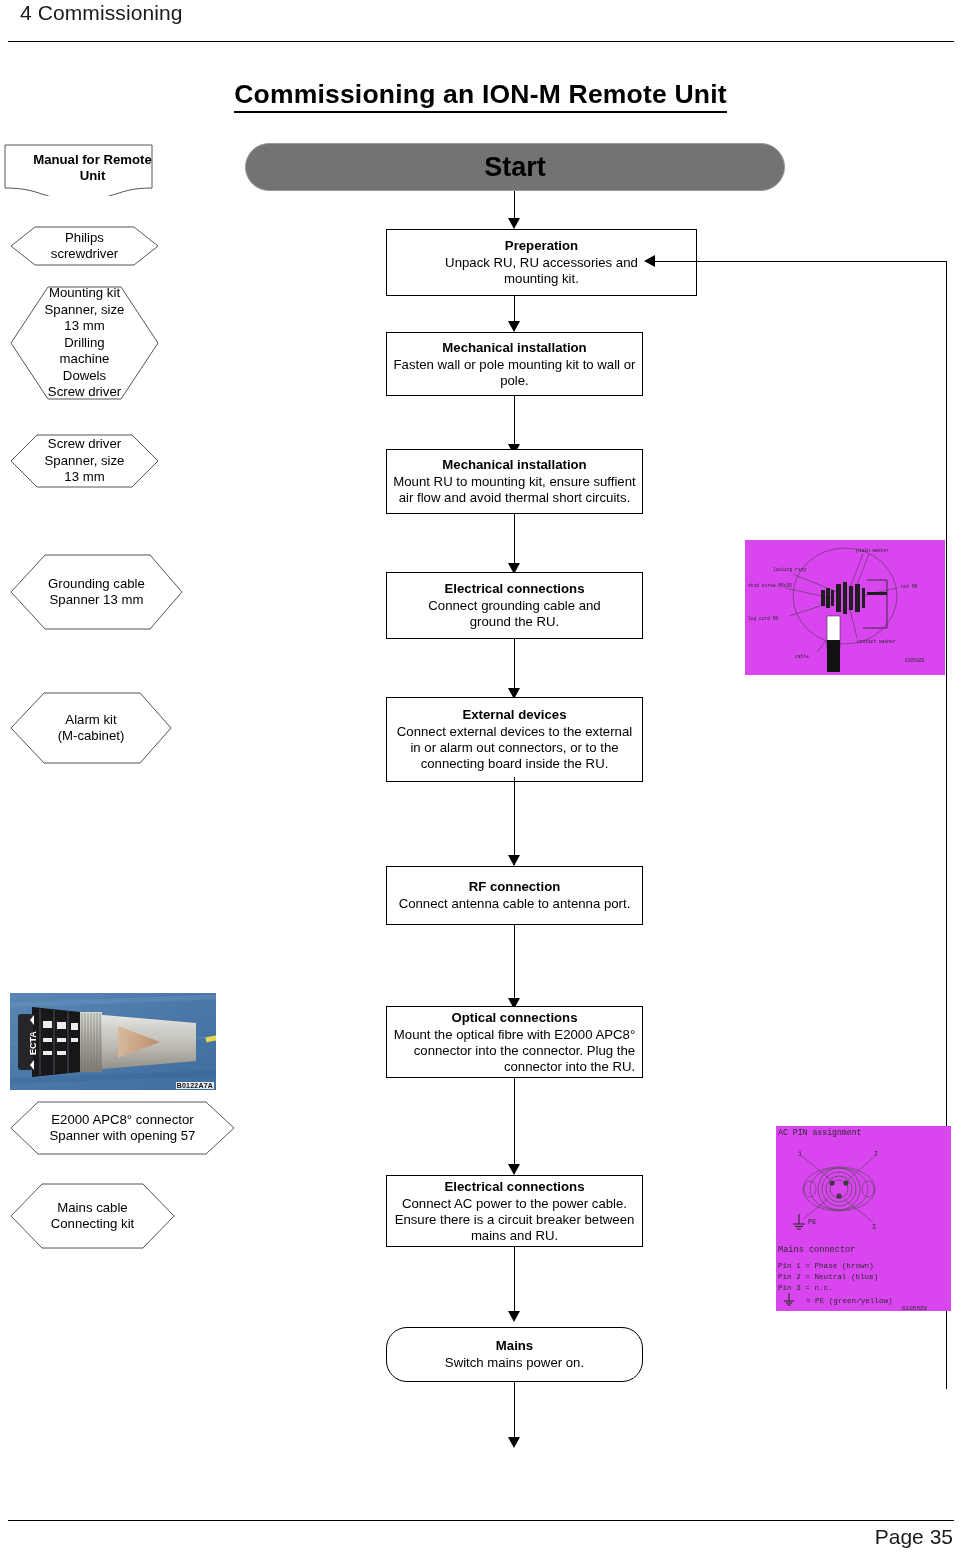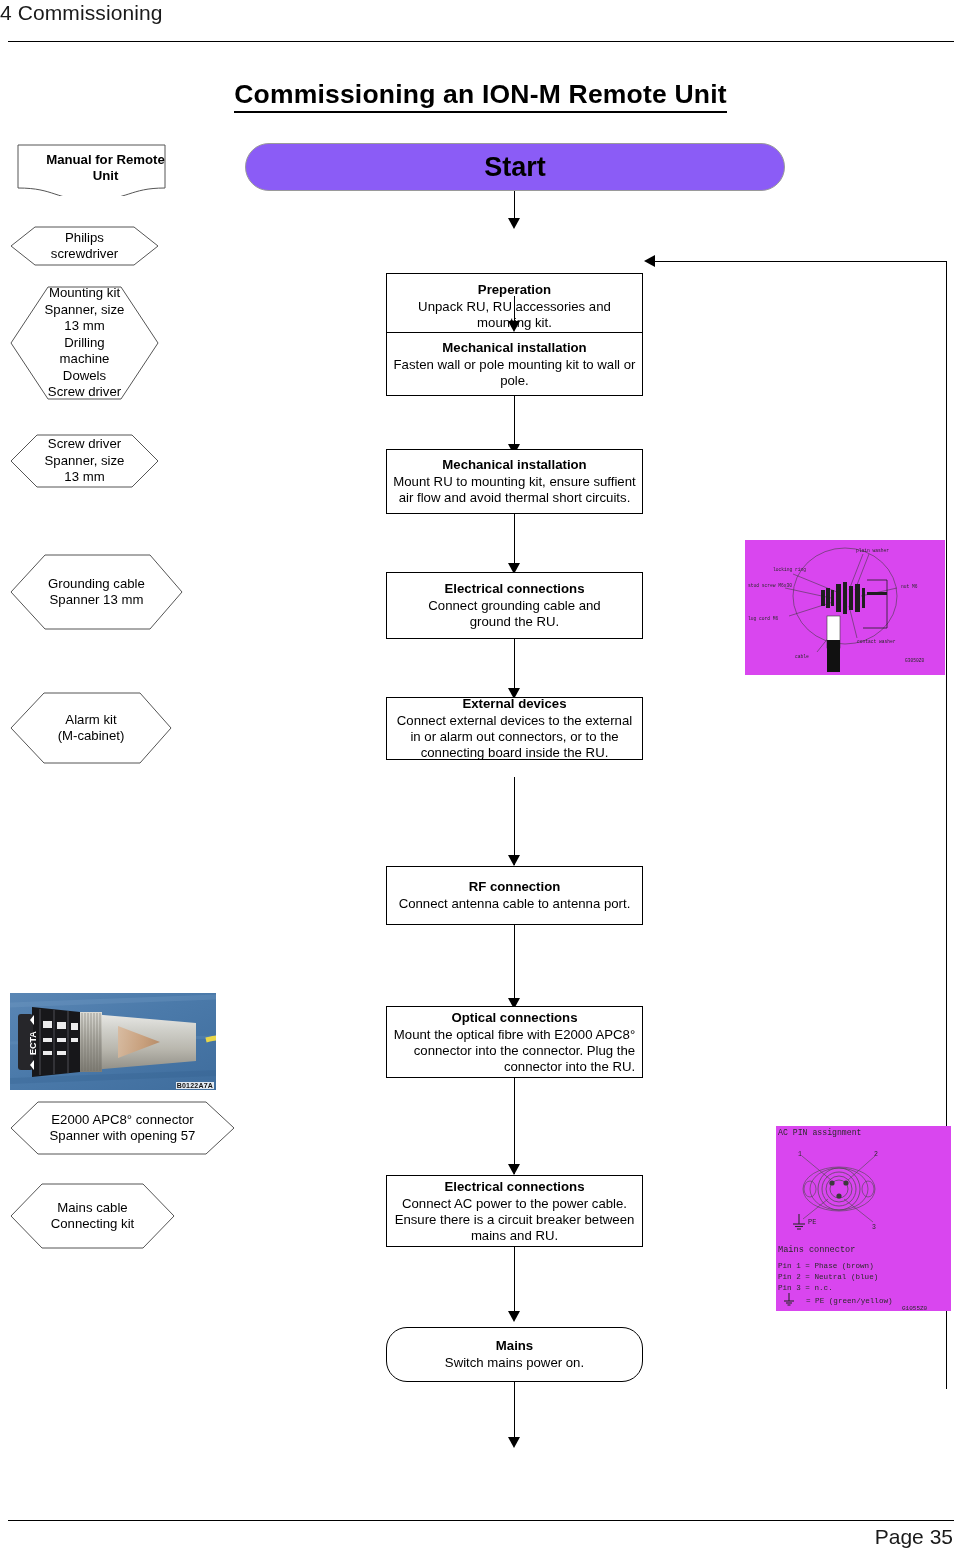--- a/index.html
+++ b/index.html
@@ -15,21 +15,21 @@
     position: relative;
     width: 961px;
     height: 1553px;
     overflow: hidden;
     background: #ffffff;
   }
 
   
   .hdr-chapter {
     position: absolute;
-    left: 0;
+    left: 20px;
     top: 0px;
     font-size: 21px;
     line-height: 26px;
     color: #1a1a1a;
     letter-spacing: 0.1px;
   }
   .hdr-rule {
     position: absolute;
     left: 8px;
     top: 41px;
@@ -69,21 +69,21 @@
     line-height: 26px;
     color: #1a1a1a;
   }
 
   
   .terminal {
     position: absolute;
     box-sizing: border-box;
     border: 1.1px solid #9a9a9a;
     border-radius: 26px;
-    background: #8b5cf6;
+    background: #737373;
     display: flex;
     align-items: center;
     justify-content: center;
     font-size: 27px;
     font-weight: bold;
   }
 
   
   .pbox {
     position: absolute;
@@ -211,21 +211,21 @@
 </style>
 </head>
 <body>
 
 <div id="page">
 
   <div class="hdr-chapter">4 Commissioning</div>
   <div class="hdr-rule"></div>
   <div class="doc-title"><span>Commissioning an ION-M Remote Unit</span></div>
 
-  <div class="docshape" style="left:17px; top:144px; width:177px; height:52px;">
+  <div class="docshape" style="left:4px; top:144px; width:177px; height:52px;">
     <svg width="149" height="52" viewBox="0 0 149 52">
       <path d="M1,1 L148,1 L148,44 C112,44 112,56 74,56 C38,56 38,44 1,44 Z" fill="#ffffff" stroke="#555555" stroke-width="1"></path>
     </svg>
     <div class="dtext">Manual  for Remote
 Unit</div>
   </div>
 
   <div class="hexshape" style="left:10px; top:226px; width:149px; height:40px;">
     <svg width="149" height="40" viewBox="0 0 149 40">
       <path d="M25,1 L124,1 L148,20 L124,39 L25,39 L1,20 Z" fill="#ffffff" stroke="#555555" stroke-width="1"></path>
@@ -361,21 +361,21 @@
 Connecting kit</div>
   </div>
 
   <div class="terminal" style="left:245px; top:143px; width:540px; height:48px;">
     <span>Start</span>
   </div>
 
   <div class="vline" style="left:514px; top:191px; height:31px;"></div>
   <div class="arrow-down" style="left:507.5px; top:218px;"></div>
 
-  <div class="pbox" style="left:386px; top:229px; width:257px; height:67px;margin-top:44px;">
+  <div class="pbox" style="left:386px; top:229px; width:311px; height:67px;">
     <div class="ptitle">Preperation</div>
     <div class="pbody">Unpack RU, RU accessories and
 mounting kit.</div>
   </div>
 
   <div class="vline" style="left:514px; top:296px; height:30px;"></div>
   <div class="arrow-down" style="left:507.5px; top:321px;"></div>
 
   <div class="pbox" style="left:386px; top:332px; width:257px; height:64px;">
     <div class="ptitle">Mechanical installation</div>
@@ -397,21 +397,21 @@
 
   <div class="pbox" style="left:386px; top:572px; width:257px; height:67px;">
     <div class="ptitle">Electrical connections</div>
     <div class="pbody">Connect grounding cable and
 ground the RU.</div>
   </div>
 
   <div class="vline" style="left:514px; top:639px; height:58px;"></div>
   <div class="arrow-down" style="left:507.5px; top:688px;"></div>
 
-  <div class="pbox" style="left:386px; top:697px; width:257px; height:63px;">
+  <div class="pbox" style="left:386px; top:697px; width:257px; height:85px;">
     <div class="ptitle">External devices</div>
     <div class="pbody">Connect external devices to the external
 in or alarm out connectors, or to the
 connecting board inside the RU.</div>
   </div>
 
   <div class="vline" style="left:514px; top:777px; height:88px;"></div>
   <div class="arrow-down" style="left:507.5px; top:855px;"></div>
 
   <div class="pbox" style="left:386px; top:866px; width:257px; height:59px;">

